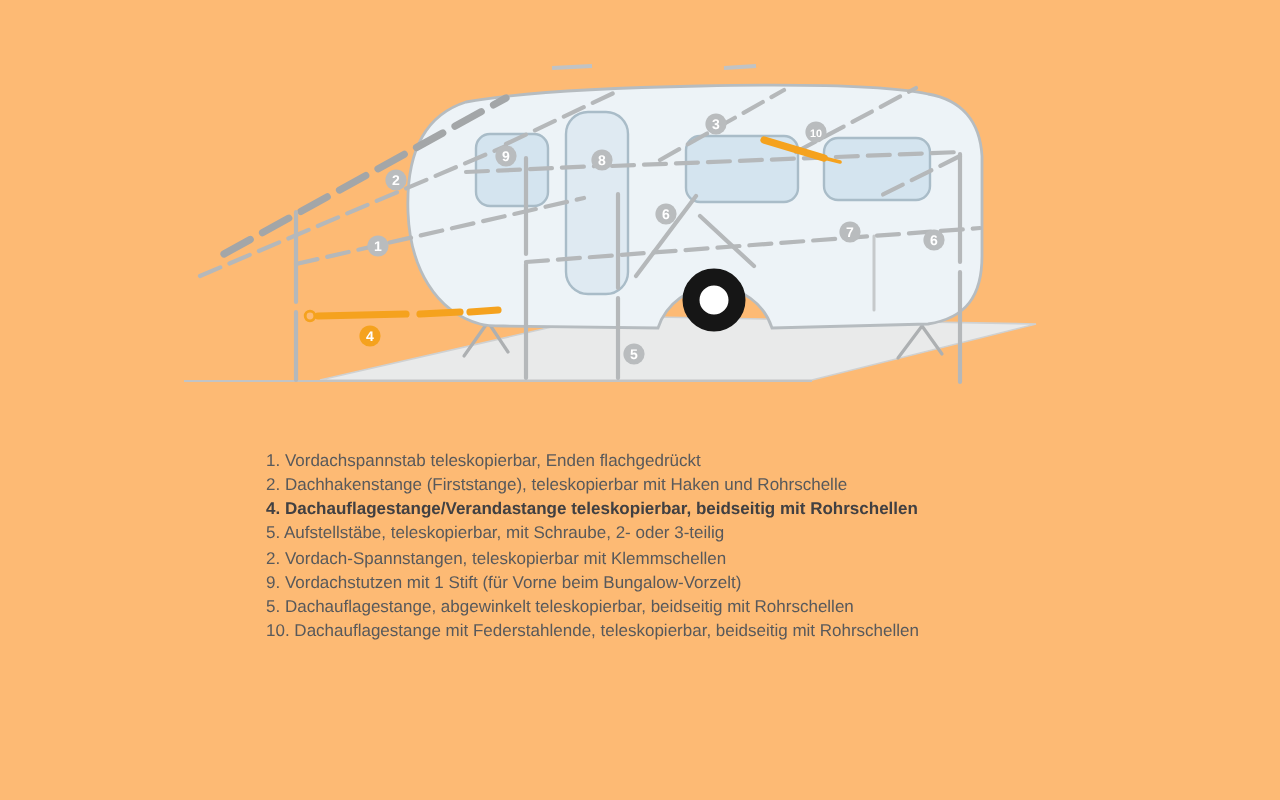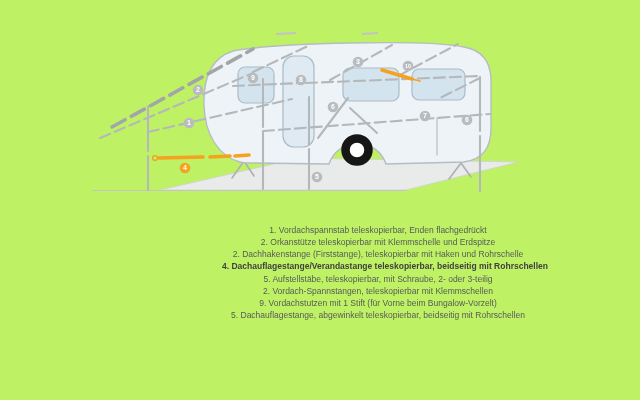--- a/index.html
+++ b/index.html
@@ -1,37 +1,37 @@
 <!DOCTYPE html>
 <html><head>
 <meta charset="utf-8">
 <style>
   html,body { margin:0; padding:0; background:#ffffff; }
   .stage {
-    position:relative; width:640px; height:400px; background:#bef264;
-    overflow:hidden; font-family:"Liberation Sans", sans-serif;text-align:center;
+    position:relative; width:640px; height:400px; background:#fdba74;
+    overflow:hidden; font-family:"Liberation Sans", sans-serif;
   }
   .diagram { position:absolute; left:0; top:0; width:640px; height:220px; }
 
   
   .tube   { stroke:#b5b8ba; stroke-width:2.1; fill:none; stroke-linecap:round; }
   .tube-d { stroke:#b5b8ba; stroke-width:2.1; fill:none; stroke-linecap:round; stroke-dasharray:11 5; }
   .tube-bold { stroke:#a3a6a8; stroke-width:3.6; fill:none; stroke-linecap:round; stroke-dasharray:15 7; }
   .tube-faint { stroke:#c6c9cb; stroke-width:1.5; fill:none; stroke-linecap:round; }
   .ridge-far { stroke:#c0c3c5; stroke-width:2; fill:none; }
   .leg { stroke:#adb0b2; stroke-width:1.6; fill:none; stroke-linecap:round; }
 
   .legend {
     position:absolute; left:133px; top:224px; width:490px;
   }
   .legend-item {
     font-size:8.5px; line-height:12.15px; color:#58595b;
     white-space:nowrap; overflow:hidden;
   }
-  .legend-item.bold { font-weight:bold; color:#414042;margin-left:14px; }
+  .legend-item.bold { font-weight:bold; color:#414042; }
 
   .badge-num {
     font-family:"Liberation Sans", sans-serif;
     font-weight:bold; fill:#ffffff;
   }
 </style>
 </head>
 <body>
 
 <div class="stage">
@@ -159,22 +159,22 @@
           <g>
             <circle cx="185" cy="168" r="5.3" fill="#f5a21e"></circle>
             <text x="185" y="168" text-anchor="middle" dy="2.4" class="badge-num" font-size="7">4</text>
           </g>
         </g>
     </svg>
   </div>
 
   <div class="legend" id="legend-list">
       <div class="legend-item">1. Vordachspannstab teleskopierbar, Enden flachgedrückt</div>
-      <div class="legend-item">2. Orkanstütze teleskopierbar mit Klemmschelle und Erdspitze</div>
       <div class="legend-item">2. Dachhakenstange (Firststange), teleskopierbar mit Haken und Rohrschelle</div>
       <div class="legend-item bold">4. Dachauflagestange/Verandastange teleskopierbar, beidseitig mit Rohrschellen</div>
       <div class="legend-item">5. Aufstellstäbe, teleskopierbar, mit Schraube, 2- oder 3-teilig</div>
       <div class="legend-item">2. Vordach-Spannstangen, teleskopierbar mit Klemmschellen</div>
       <div class="legend-item">9. Vordachstutzen mit 1 Stift (für Vorne beim Bungalow-Vorzelt)</div>
       <div class="legend-item">5. Dachauflagestange, abgewinkelt teleskopierbar, beidseitig mit Rohrschellen</div>
+      <div class="legend-item">10. Dachauflagestange mit Federstahlende, teleskopierbar, beidseitig mit Rohrschellen</div>
     </div>
 
 </div>
 
 </body></html>

